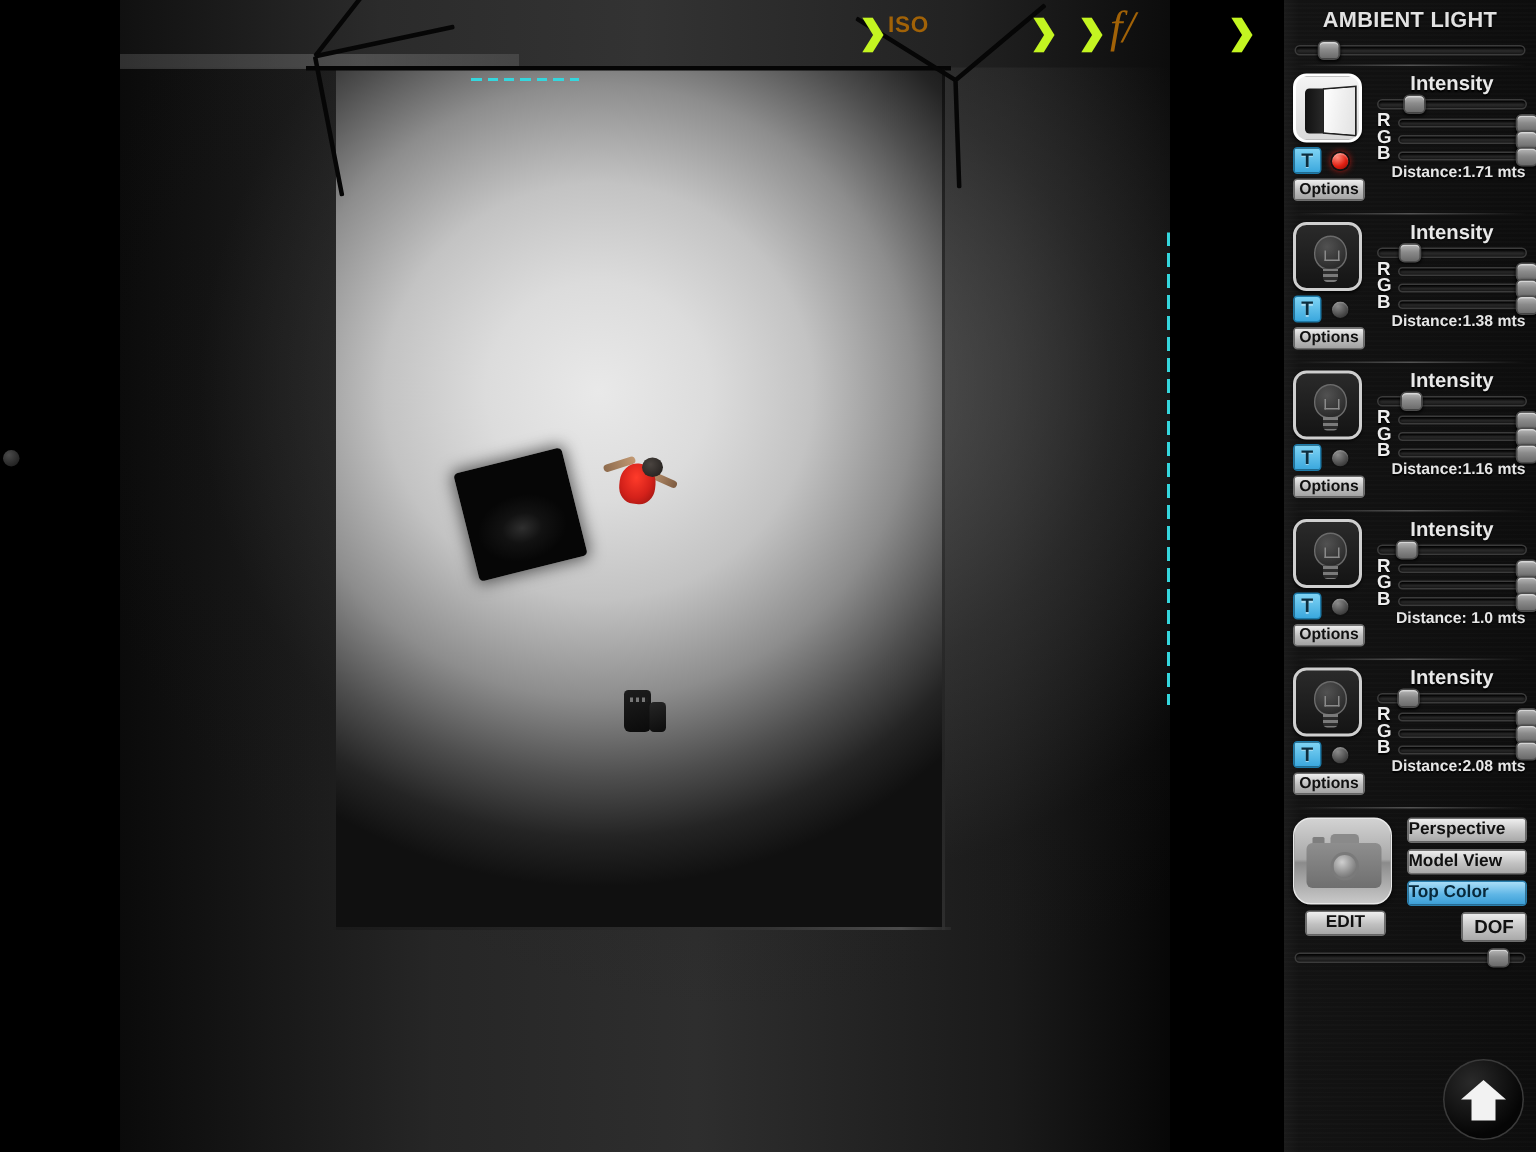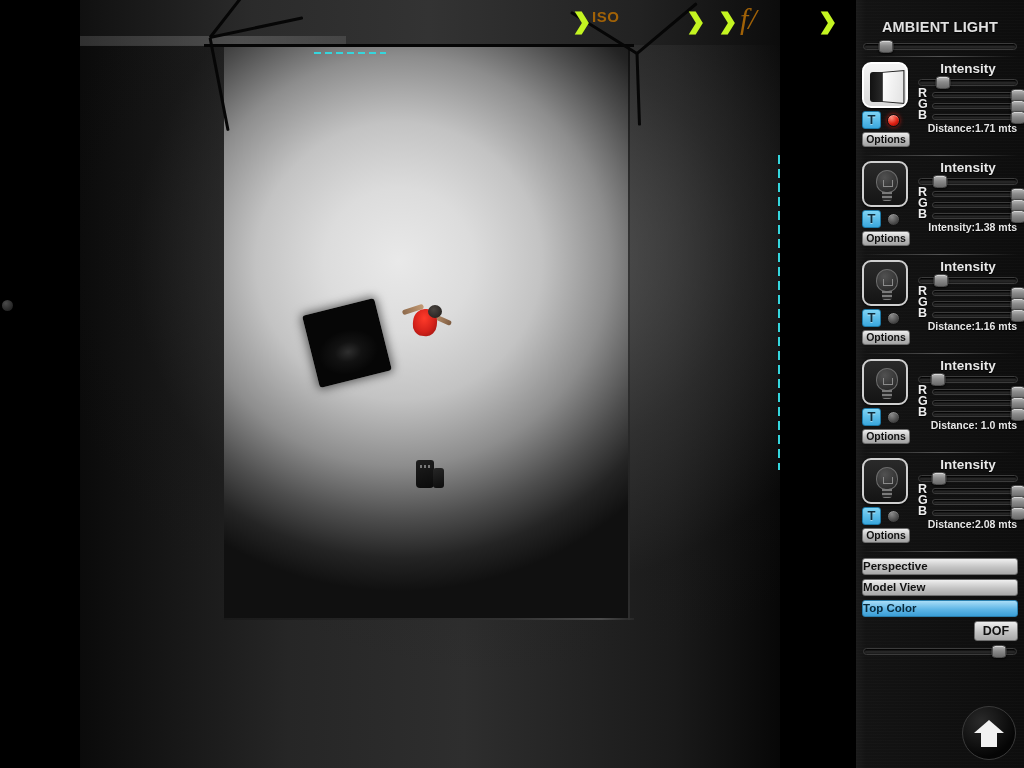--- a/index.html
+++ b/index.html
@@ -153,21 +153,21 @@
     color: #d8d8d8;
   }
   .panel-texture {
     position: absolute; left: 0; top: 0; right: 0; bottom: 0;
     background:
       repeating-linear-gradient(0deg, rgba(255,255,255,.012) 0 1px, rgba(0,0,0,0) 1px 3px);
     pointer-events: none;
   }
   .amb-title {
     position: relative; text-align: center; font-size: 14.5px; font-weight: bold;
-    color: #e2e2e2; padding-top: 19px; letter-spacing: .2px;
+    color: #e2e2e2; padding-top: 6px; letter-spacing: .2px;
     text-shadow: 0 1px 1px #000;
   }
   .amb-slider-wrap { position: relative; padding: 5px 7px 0 7px; }
   .sep {
     height: 1px; margin: 5px 6px 0 6px;
     background: linear-gradient(90deg,rgba(255,255,255,0),rgba(255,255,255,.28),rgba(255,255,255,0));
   }
 
   
   .slider { position: relative; height: 11px; }
@@ -545,21 +545,21 @@
                   </div>
                 </div>
                 <div class="rgb-line">
                   <span class="rgb-letter">B</span>
                   <div class="slider thin rgb-slider">
                     <div class="track"></div>
                     <div class="thumb" style="left:100%"></div>
                   </div>
                 </div>
               </div>
-              <div class="distance-text">Intensity:1.38 mts</div>
+              <div class="distance-text">Distance:1.38 mts</div>
             </div>
           </div>
         </div>
         <div class="sep"></div>
         <div class="light-row">
           <div class="lr-inner">
             <div class="lr-left">
               <div class="thumb-btn ">
                 <div class="bulb-icon">
                   <div class="bulb-glass">
@@ -706,20 +706,29 @@
                 </div>
               </div>
               <div class="distance-text">Distance:2.08 mts</div>
             </div>
           </div>
         </div>
         <div class="sep"></div>
       </div>
 
     <div class="cam-section">
+      <div class="cam-left">
+        <div class="cam-icon-btn">
+          <div class="ci-hump"></div>
+          <div class="ci-flash"></div>
+          <div class="ci-body"></div>
+          <div class="ci-lens"></div>
+        </div>
+        <div class="edit-btn">EDIT</div>
+      </div>
       <div class="cam-right">
         <div class="view-btn">Perspective</div>
         <div class="view-btn">Model View</div>
         <div class="view-btn active">Top Color</div>
         <div class="dof-row">
           <div class="dof-btn">DOF</div>
         </div>
       </div>
     </div>
 

